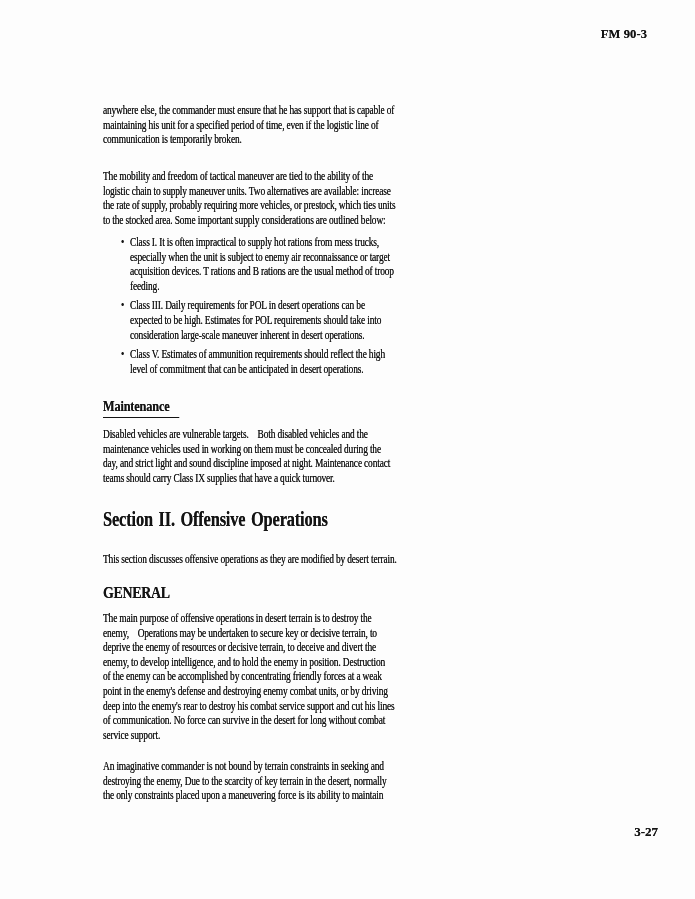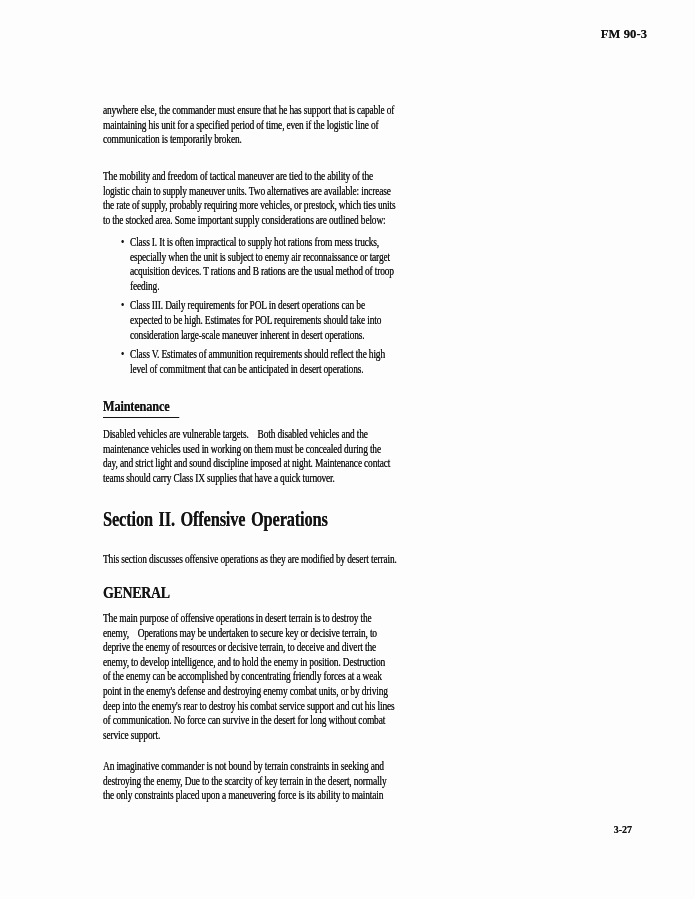--- a/index.html
+++ b/index.html
@@ -97,22 +97,22 @@
     top: 583px;
     font-size: 17px;
     font-weight: bold;
     letter-spacing: -0.4px;
     transform: scaleX(0.82);
     transform-origin: left top;
   }
   .pagenum {
     position: absolute;
     top: 824px;
-    right: 63px;
-    font-size: 10px;
+    right: 37px;
+    font-size: 13px;
     font-weight: bold;
   }
 </style>
 </head>
 <body>
 
 <div class="page">
 
   <div class="hdr ink">FM 90-3</div>
 

